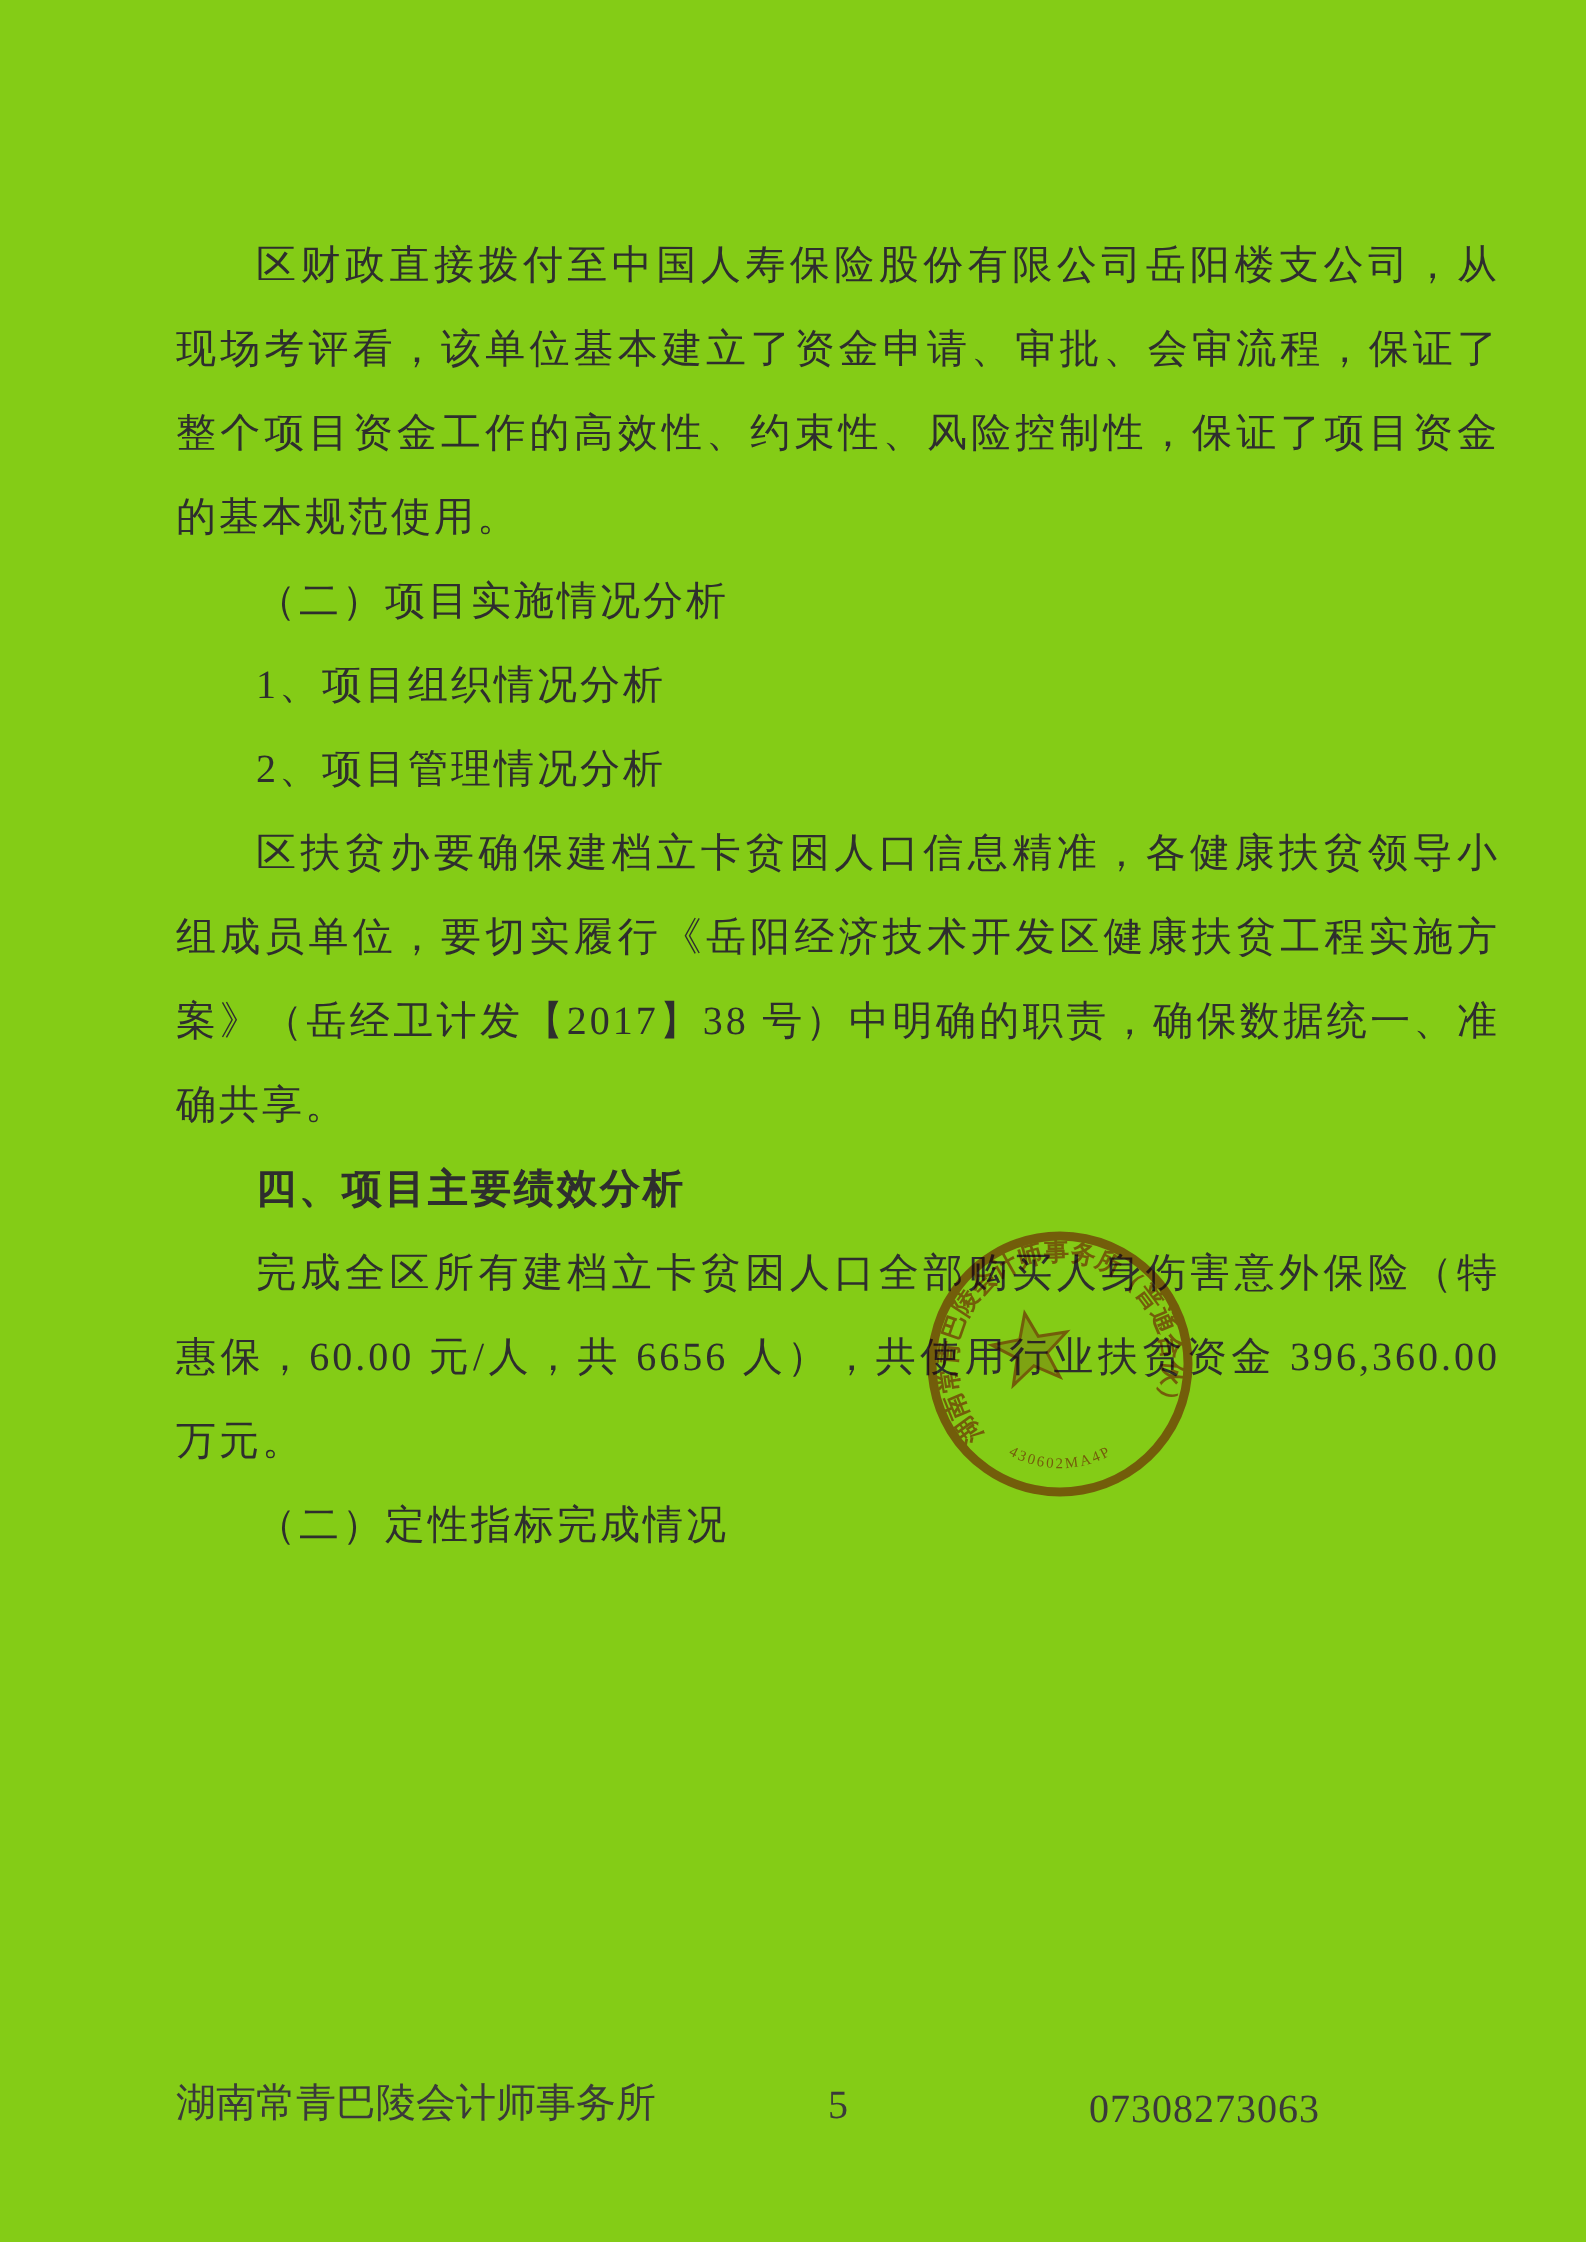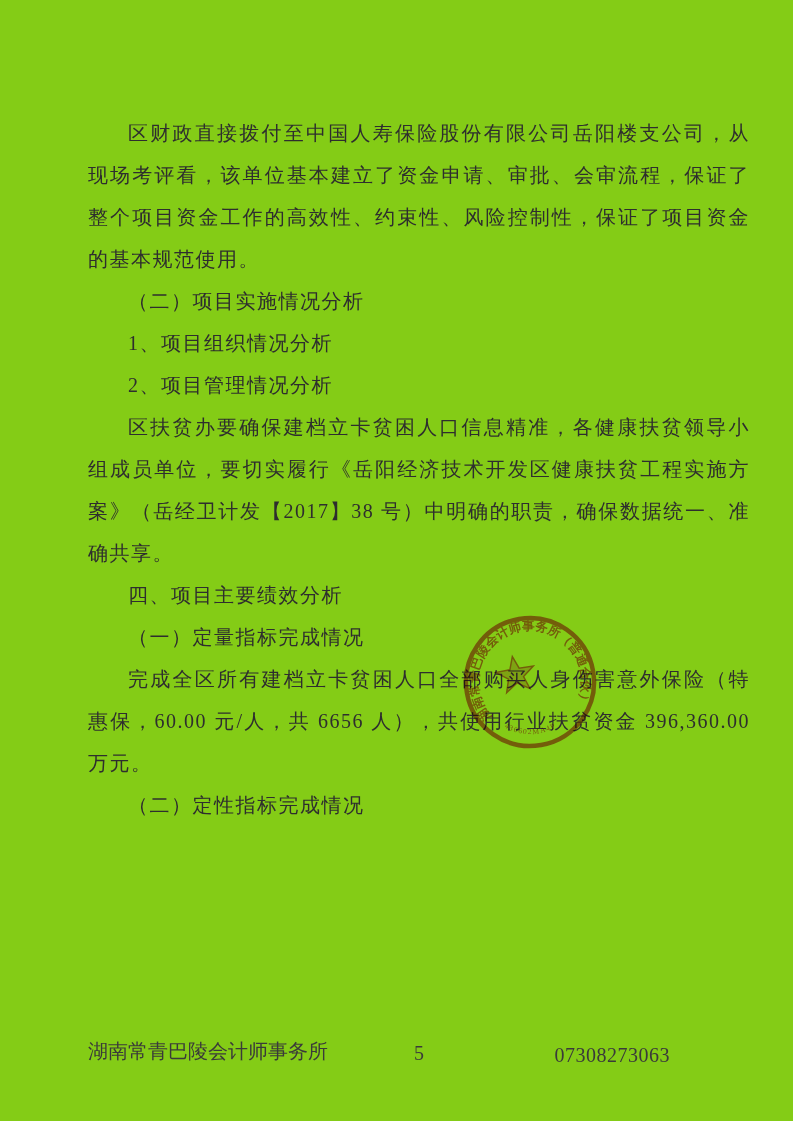--- a/index.html
+++ b/index.html
@@ -18,53 +18,52 @@
   .content p{
     margin:0;
     font-size:20px;
     line-height:42px;
     letter-spacing:1.5px;
     text-indent:2em;
     text-align:justify;
     text-justify:inter-character;
     word-break:break-all;
   }
-  .content p.heading{font-weight:normal}
+  .content p.heading{font-weight:bold}
   
   .stamp{
     position:absolute;left:445px;top:597px;
     width:170px;height:170px;
     mix-blend-mode:multiply;
     opacity:.85;
     pointer-events:none;
   }
   .stamp circle{stroke:var(--seal-color,#d85c5c)}
   .stamp polygon{fill:#e07a7a;fill-opacity:.45;stroke:var(--seal-color,#d85c5c)}
   .stamp text{fill:var(--seal-color,#d85c5c)}
   .footer{
     position:absolute;left:88px;right:43px;top:1038px;height:26px;
     font-size:20px;color:#3a3a3a;
   }
   .f-left{position:absolute;left:0;top:0}
   .f-center{position:absolute;left:50%;top:4px;transform:translateX(-50%)}
-  .f-right{position:absolute;right:80px;top:6px;letter-spacing:.5px}
+  .f-right{position:absolute;right:90px;top:6px;letter-spacing:.5px}
 </style>
 </head>
 <body>
 
 <div class="page">
 
   <div class="content">
     <p>区财政直接拨付至中国人寿保险股份有限公司岳阳楼支公司，从现场考评看，该单位基本建立了资金申请、审批、会审流程，保证了整个项目资金工作的高效性、约束性、风险控制性，保证了项目资金的基本规范使用。</p>
     <p>（二）项目实施情况分析</p>
     <p>1、项目组织情况分析</p>
     <p>2、项目管理情况分析</p>
     <p>区扶贫办要确保建档立卡贫困人口信息精准，各健康扶贫领导小组成员单位，要切实履行《岳阳经济技术开发区健康扶贫工程实施方案》（岳经卫计发【2017】38 号）中明确的职责，确保数据统一、准确共享。</p>
     <p class="heading">四、项目主要绩效分析</p>
-    <p>（一）定量指标完成情况</p>
     <p>完成全区所有建档立卡贫困人口全部购买人身伤害意外保险（特惠保，60.00 元/人，共 6656 人），共使用行业扶贫资金 396,360.00 万元。</p>
     <p>（二）定性指标完成情况</p>
   </div>
 
   <svg class="stamp" viewBox="-85 -85 170 170">
     <g transform="rotate(-10)">
       <circle r="64" fill="none" stroke-width="4.5"></circle>
       <path id="ringArc" d="M -42.6 29.8 A 52 52 0 1 1 42.6 29.8" fill="none"></path>
       <path id="codeArc" d="M -39 34.5 A 52 52 0 0 0 39 34.5" fill="none"></path>
       <polygon stroke-width="1.5" transform="translate(-13,-9)" points="0,-19 4.7,-6.5 19,-6.2 7.6,2.5 11.8,15.4 0,7.6 -11.8,15.4 -7.6,2.5 -19,-6.2 -4.7,-6.5"></polygon>

